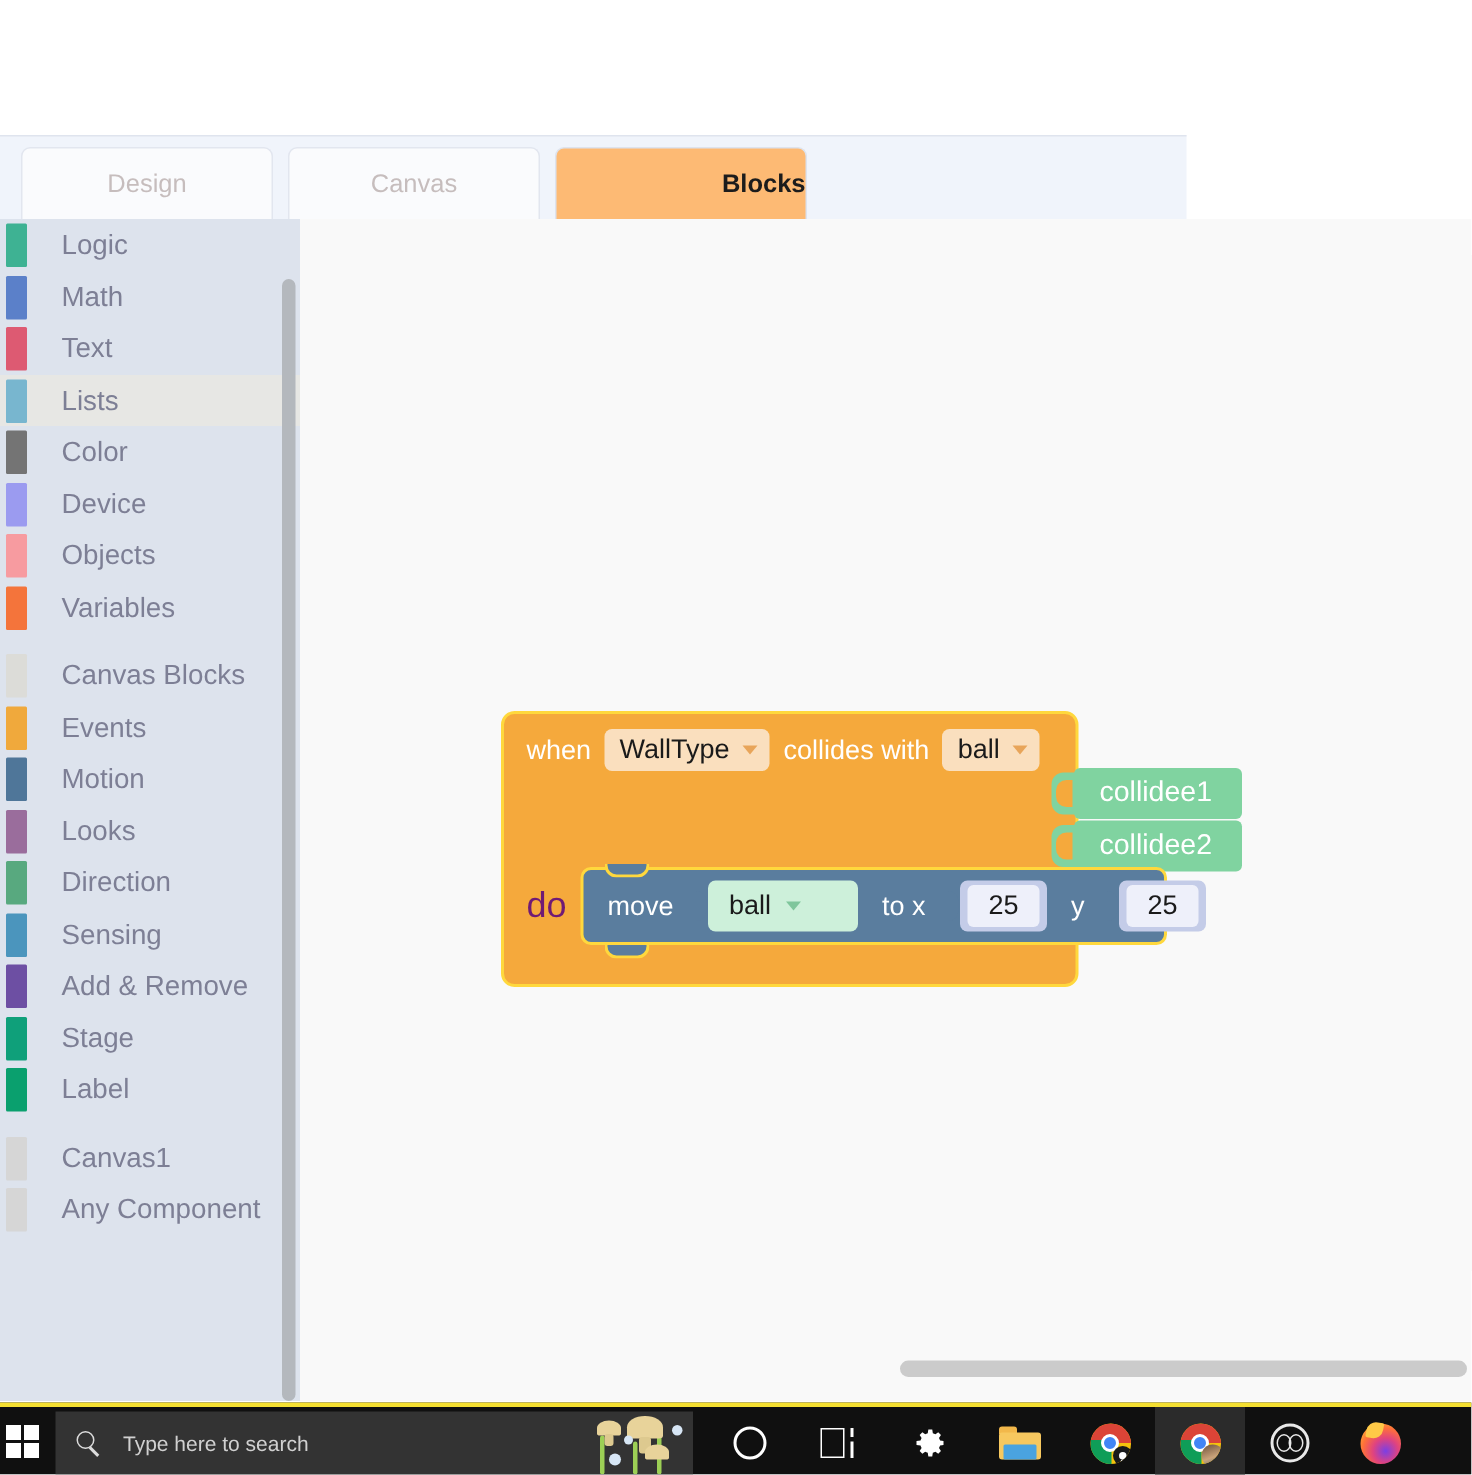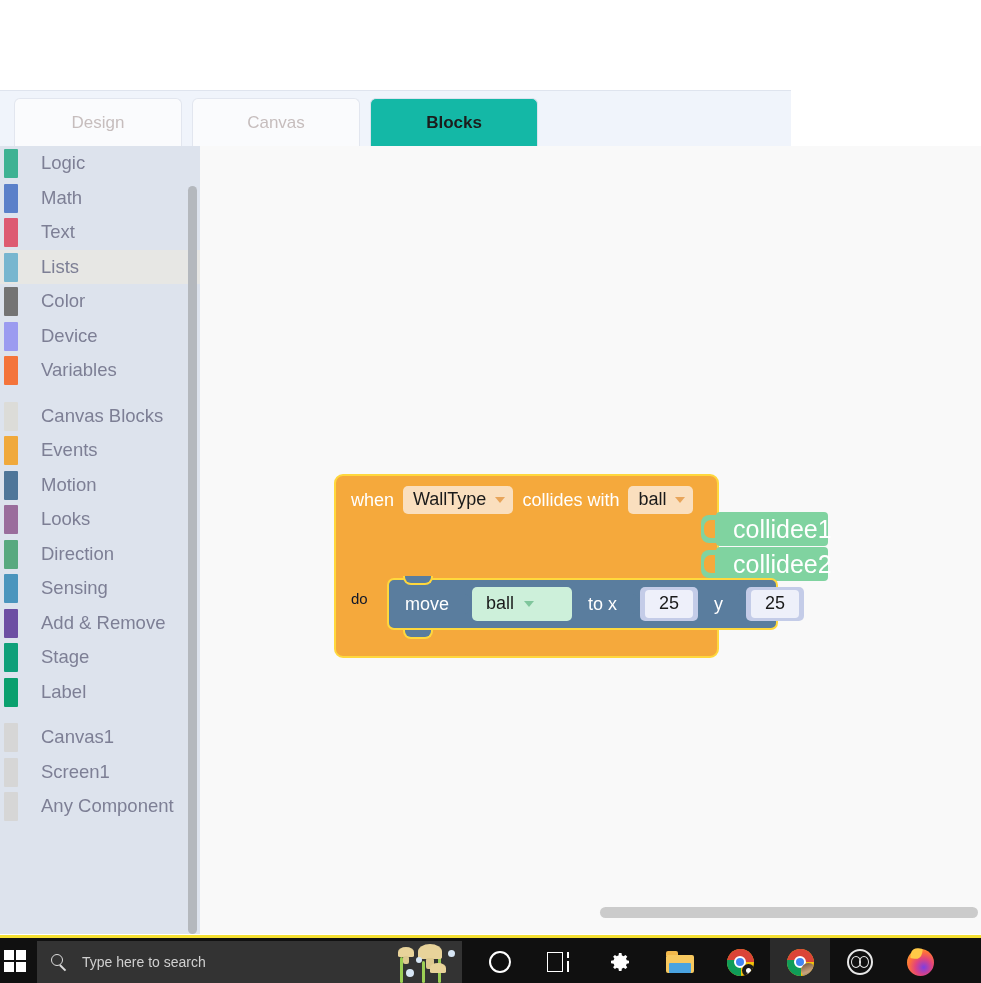--- a/index.html
+++ b/index.html
@@ -58,22 +58,23 @@
   .tabs { position: absolute; left: 14px; top: 7px; display: flex; }
   .tab {
     width: 168px; height: 49px;
     display: flex; align-items: center; justify-content: center;
     font-size: 17px; border-radius: 6px 6px 0 0;
     border: 1px solid #e2e6ef; border-bottom: none;
     background: #fafbfd; color: #c6bdbd; margin-right: 10px;
     cursor: pointer; user-select: none;
   }
   .tab.active {
-    background: #14b8a6; color: #1c1c1c; font-weight: 700;
+    background: #fdba74; color: #1c1c1c; font-weight: 700;
     border-color: #dde3ee;
+    justify-content: flex-end;
   }
 
   
   .sidebar {
     position: absolute; left: 0; top: 146px; width: 200px; height: 788px;
     background: #dde3ed; overflow: hidden;
   }
   .cat-list { position: absolute; left: 0; top: 0; width: 200px; }
   .cat {
     position: relative; height: 34.5px; display: flex; align-items: center;
@@ -123,31 +124,31 @@
     background: #fadfbe; border-radius: 5px;
     padding: 3px 8px 4px 10px; cursor: pointer;
   }
   .dd .dtxt { font-size: 18px; color: #1a1a1a; white-space: nowrap; }
   .dd .dcar {
     width: 0; height: 0; border-left: 5px solid transparent;
     border-right: 5px solid transparent; border-top: 6px solid #e8a55a;
   }
   .do-label {
     position: absolute; left: 15px; top: 114px;
-    font-size: 15px; color: #0f172a;
+    font-size: 24px; color: #701a75;
   }
 
   
   .collidee {
     position: absolute; height: 34px; width: 112px;
     background: #80d3a0; border-radius: 4px;
     display: flex; align-items: center;
   }
   .collidee .ctxt {
-    font-size: 25px; color: #ffffff; margin-left: 17px; white-space: nowrap;
+    font-size: 19px; color: #ffffff; margin-left: 17px; white-space: nowrap;
   }
   .collidee .plug {
     position: absolute; left: -15px; top: 3px; width: 16px; height: 28px;
     background: #80d3a0;
     border-radius: 8px 0 0 8px;
   }
   .collidee .plug:after {
     content: ""; position: absolute; left: 3px; top: 5px;
     width: 11px; height: 18px; background: #f5a93c;
     border-radius: 7px 0 0 7px;
@@ -377,20 +378,24 @@
         </div>
         <div class="cat">
           <span class="swatch" style="background: rgb(116, 116, 116);"></span>
           <span class="cname">Color</span>
         </div>
         <div class="cat">
           <span class="swatch" style="background: rgb(155, 155, 240);"></span>
           <span class="cname">Device</span>
         </div>
         <div class="cat">
+          <span class="swatch" style="background: rgb(247, 155, 160);"></span>
+          <span class="cname">Objects</span>
+        </div>
+        <div class="cat">
           <span class="swatch" style="background: rgb(244, 116, 59);"></span>
           <span class="cname">Variables</span>
         </div>
         <div class="cat spacer"></div>
         <div class="cat">
           <span class="swatch" style="background: rgb(220, 220, 216);"></span>
           <span class="cname">Canvas Blocks</span>
         </div>
         <div class="cat">
           <span class="swatch" style="background: rgb(240, 169, 60);"></span>
@@ -421,24 +426,20 @@
           <span class="cname">Stage</span>
         </div>
         <div class="cat">
           <span class="swatch" style="background: rgb(10, 160, 110);"></span>
           <span class="cname">Label</span>
         </div>
         <div class="cat spacer"></div>
         <div class="cat">
           <span class="swatch" style="background: rgb(214, 214, 214);"></span>
           <span class="cname">Canvas1</span>
-        </div>
-        <div class="cat">
-          <span class="swatch" style="background: rgb(214, 214, 214);"></span>
-          <span class="cname">Screen1</span>
         </div>
         <div class="cat">
           <span class="swatch" style="background: rgb(214, 214, 214);"></span>
           <span class="cname">Any Component</span>
         </div>
       </div>
     <div class="sb-scroll"></div>
   </div>
 
   <div class="workspace">

